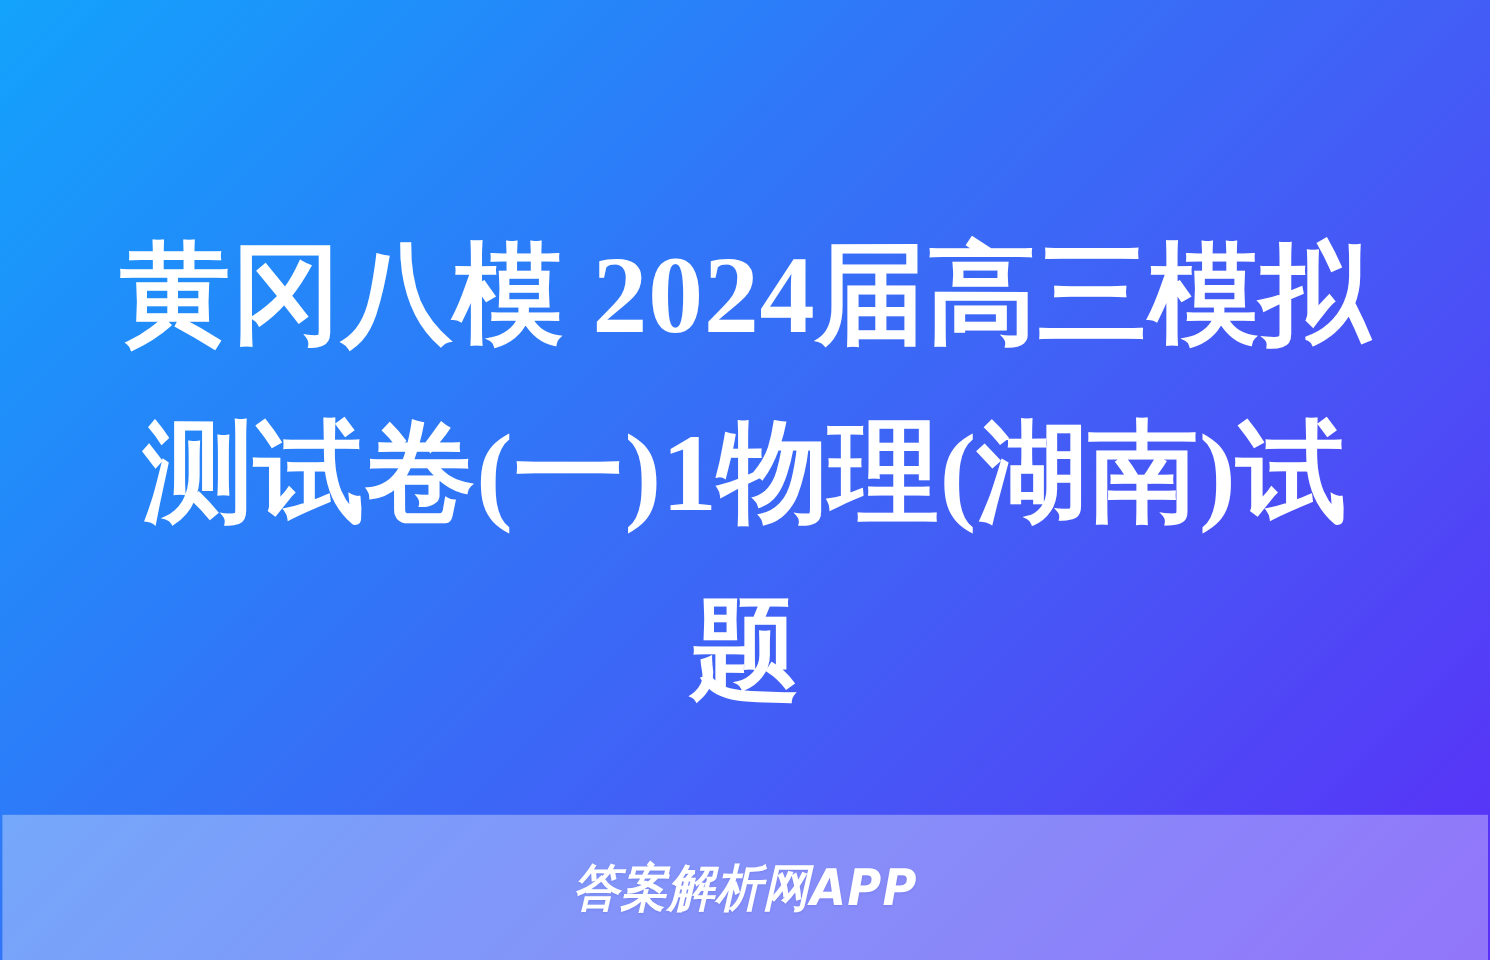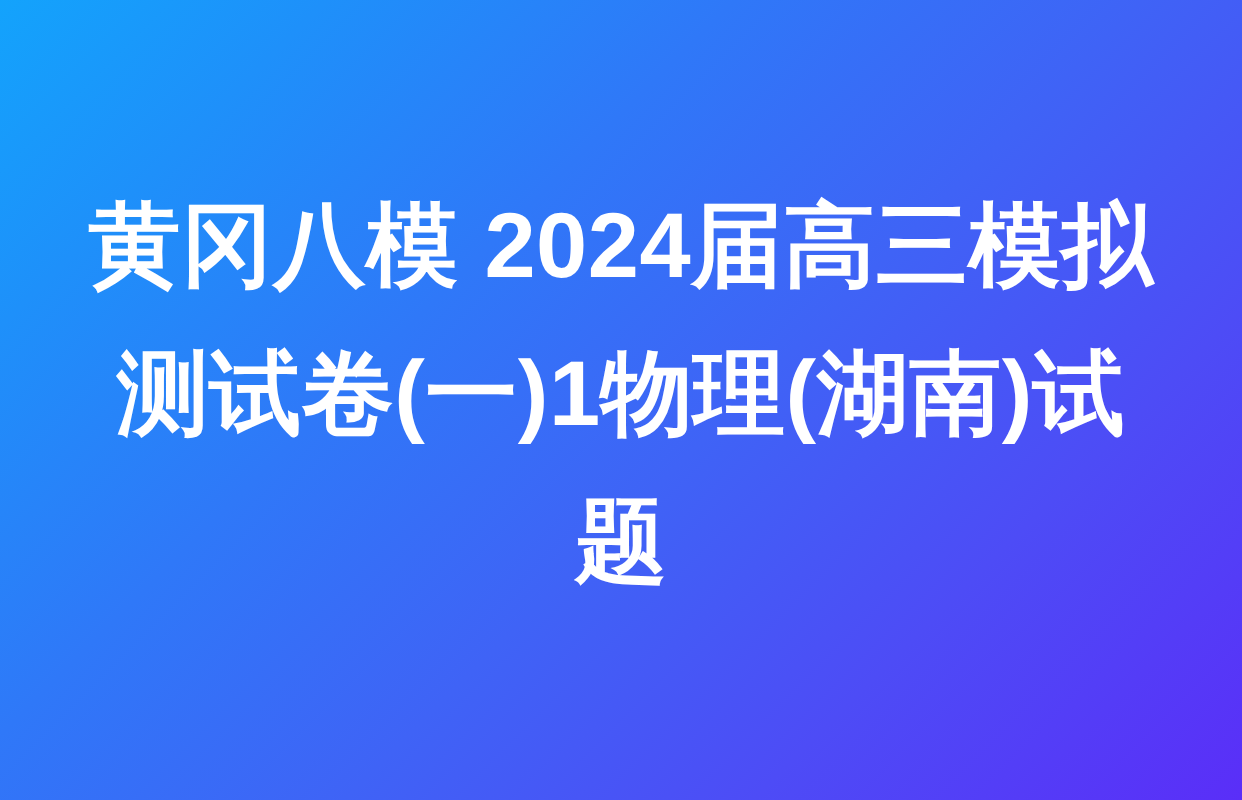--- a/index.html
+++ b/index.html
@@ -36,21 +36,21 @@
     left: 74px;
     right: 74px;
     top: 172px;
     text-align: center;
     z-index: 3;
   }
 
   .title-text {
     margin: 0;
     color: #ffffff;
-    font-family: Liberation Sans, sans-serif;
+    font-family: Liberation Serif, serif;
     font-size: 92px;
     font-weight: 700;
     line-height: 148px;
     letter-spacing: 0.5px;
     white-space: pre-wrap;
     word-break: break-all;
     text-rendering: geometricPrecision;
   }
 
   
@@ -84,14 +84,17 @@
 <body>
 
 <div class="page">
 
   <div class="cover-bg"></div>
 
   <div class="title-block">
     <h1 class="title-text">黄冈八模 2024届高三模拟测试卷(一)1物理(湖南)试题</h1>
   </div>
 
+  <div class="watermark-band">
+    <span class="watermark-text">答案解析网APP</span>
+  </div>
 
 </div>
 
 </body></html>

